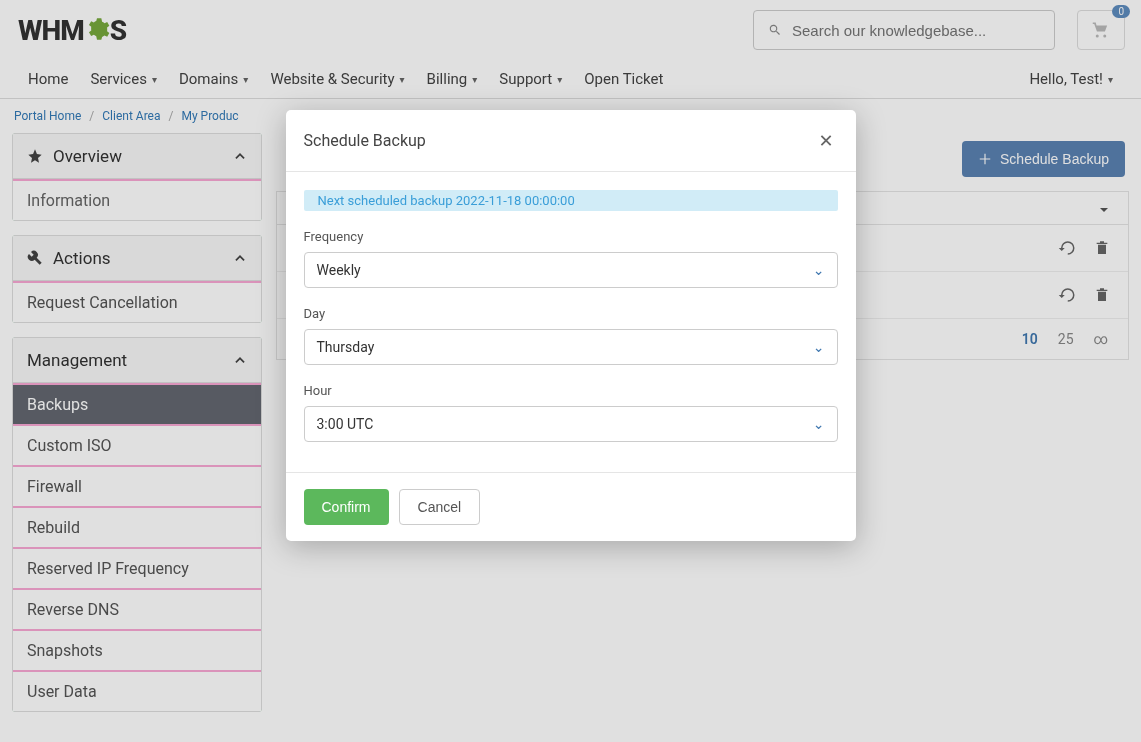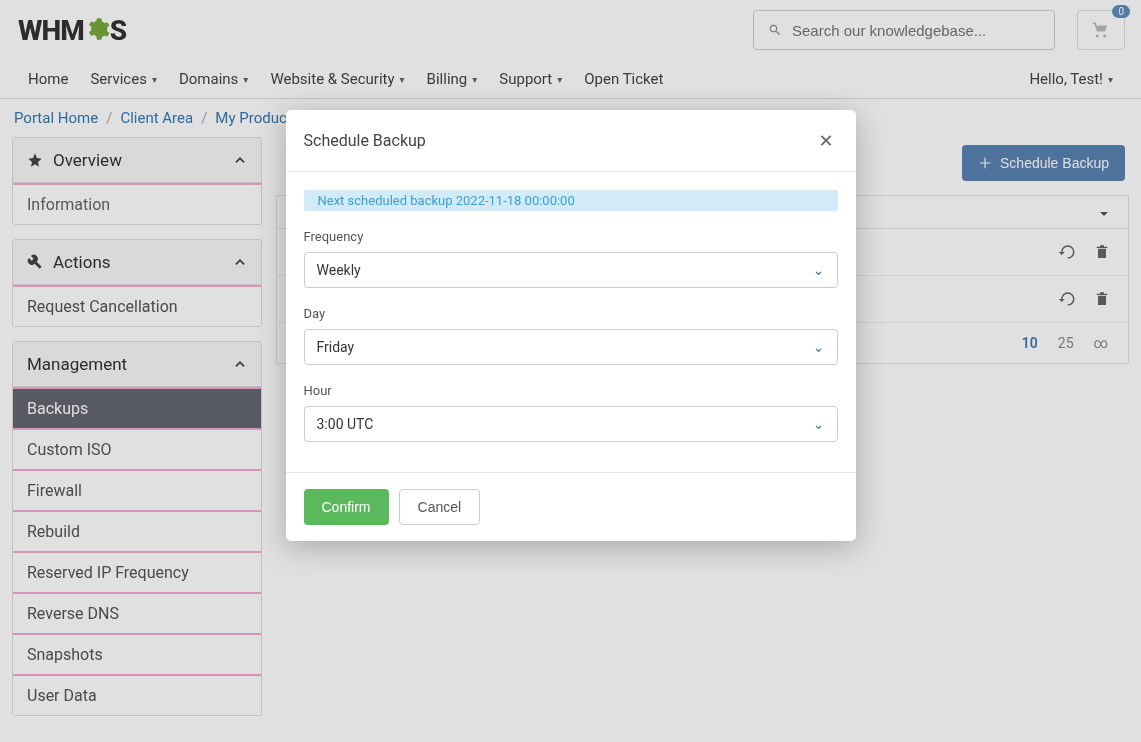--- a/index.html
+++ b/index.html
@@ -46,21 +46,21 @@
 .nav-bar {
   display: flex; align-items: center; gap: 22px;
   padding: 10px 28px;
   border-bottom: 1px solid #ddd;
   font-size: 15px; color: #444;
 }
 .nav-item { display: flex; align-items: center; gap: 5px; cursor: pointer; }
 .nav-caret { font-size: 10px; color: #666; }
 .nav-spacer { flex: 1; }
 .breadcrumb {
-  padding: 10px 14px; color: #888; font-size: 15px;
+  padding: 10px 14px; color: #888; font-size: 12px;
   display: flex; gap: 8px; align-items: flex-start;
 }
 .breadcrumb a { color: #337ab7; text-decoration: none; }
 .breadcrumb .sep { color: #aaa; }
 .main-wrap { display: flex; padding: 0 12px; gap: 14px; }
 .sidebar { width: 250px; display: flex; flex-direction: column; gap: 14px; }
 .panel { border: 1px solid #ddd; border-radius: 3px; background: #86efac; }
 .panel-head {
   display: flex; align-items: center; justify-content: space-between;
   padding: 12px 14px; font-size: 17px; color: #333; font-weight: 400;
@@ -351,21 +351,21 @@
       <div class="info-banner">Next scheduled backup 2022-11-18 00:00:00</div>
 
       <label class="form-label">Frequency</label>
       <div class="form-select">
         <span>Weekly</span>
         <span class="chev">⌄</span>
       </div>
 
       <label class="form-label">Day</label>
       <div class="form-select">
-        <span>Friday</span>
+        <span>Thursday</span>
         <span class="chev">⌄</span>
       </div>
 
       <label class="form-label">Hour</label>
       <div class="form-select" style="margin-bottom:12px">
         <span>3:00 UTC</span>
         <span class="chev">⌄</span>
       </div>
     </div>
     <div class="modal-foot">

